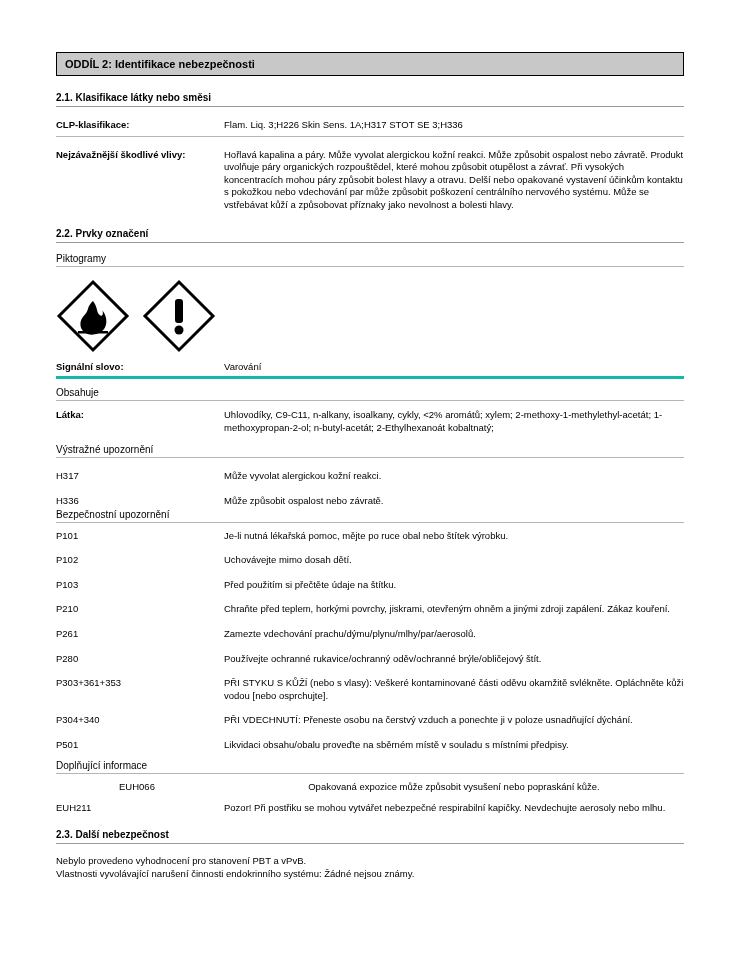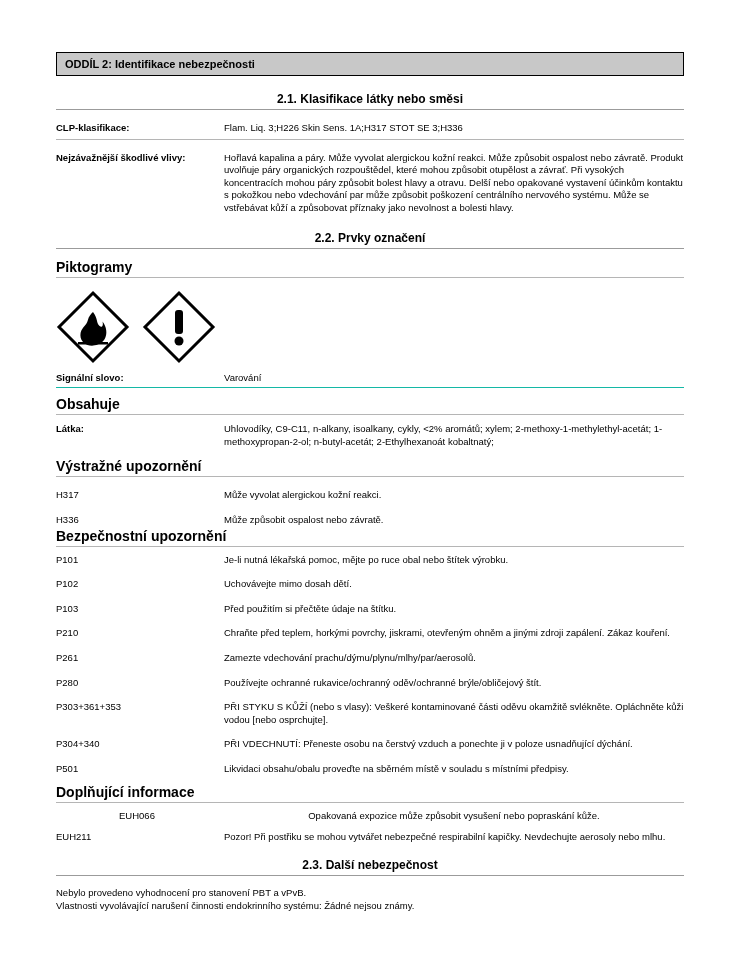--- a/index.html
+++ b/index.html
@@ -37,29 +37,28 @@
     font-weight: bold;
     font-size: 11px;
     padding: 5px 8px 5px 8px;
     box-sizing: border-box;
     height: 24px;
     line-height: 13px;
   }
   .subsection {
     margin-top: 16px;
     font-weight: bold;
-    font-size: 12px;
+    font-size: 10px;
     padding-bottom: 3px;
     border-bottom: 1px solid #9b9b9b;
-    text-align: center;
   }
   .grouphead {
     margin-top: 10px;
-    font-weight: bold;
-    font-size: 14px;
+    font-weight: normal;
+    font-size: 10px;
   }
   .grouphead.line {
     border-bottom: 1px solid #b5b5b5;
     padding-bottom: 2px;
   }
   .row {
     display: flex;
     margin-top: 12px;
     align-items: flex-start;
   }
@@ -145,21 +144,21 @@
       </div>
       <div class="ghs">
         <svg width="74" height="74" viewBox="0 0 74 74">
           <polygon points="37,3 71,37 37,71 3,37" fill="#ffffff" stroke="#000000" stroke-width="3"></polygon>
           <rect x="33" y="20" width="8" height="24" rx="3" fill="#000000"></rect>
           <circle cx="37" cy="51" r="4.5" fill="#000000"></circle>
         </svg>
       </div>
     </div>
 
-    <div class="row hr-after" style="border-bottom:1px solid #14b8a6; margin-top:2px;">
+    <div class="row hr-after" style="border-bottom:3px solid #14b8a6; margin-top:2px;">
       <div class="label">Signální slovo:</div>
       <div class="value">Varování</div>
     </div>
 
     <div class="grouphead line" style="margin-top:8px;">Obsahuje</div>
 
     <div class="row" style="margin-top:8px;">
       <div class="label">Látka:</div>
       <div class="value">Uhlovodíky, C9-C11, n-alkany, isoalkany, cykly, &lt;2% aromátů; xylem; 2-methoxy-1-methylethyl-acetát; 1-methoxypropan-2-ol; n-butyl-acetát; 2-Ethylhexanoát kobaltnatý;</div>
     </div>

